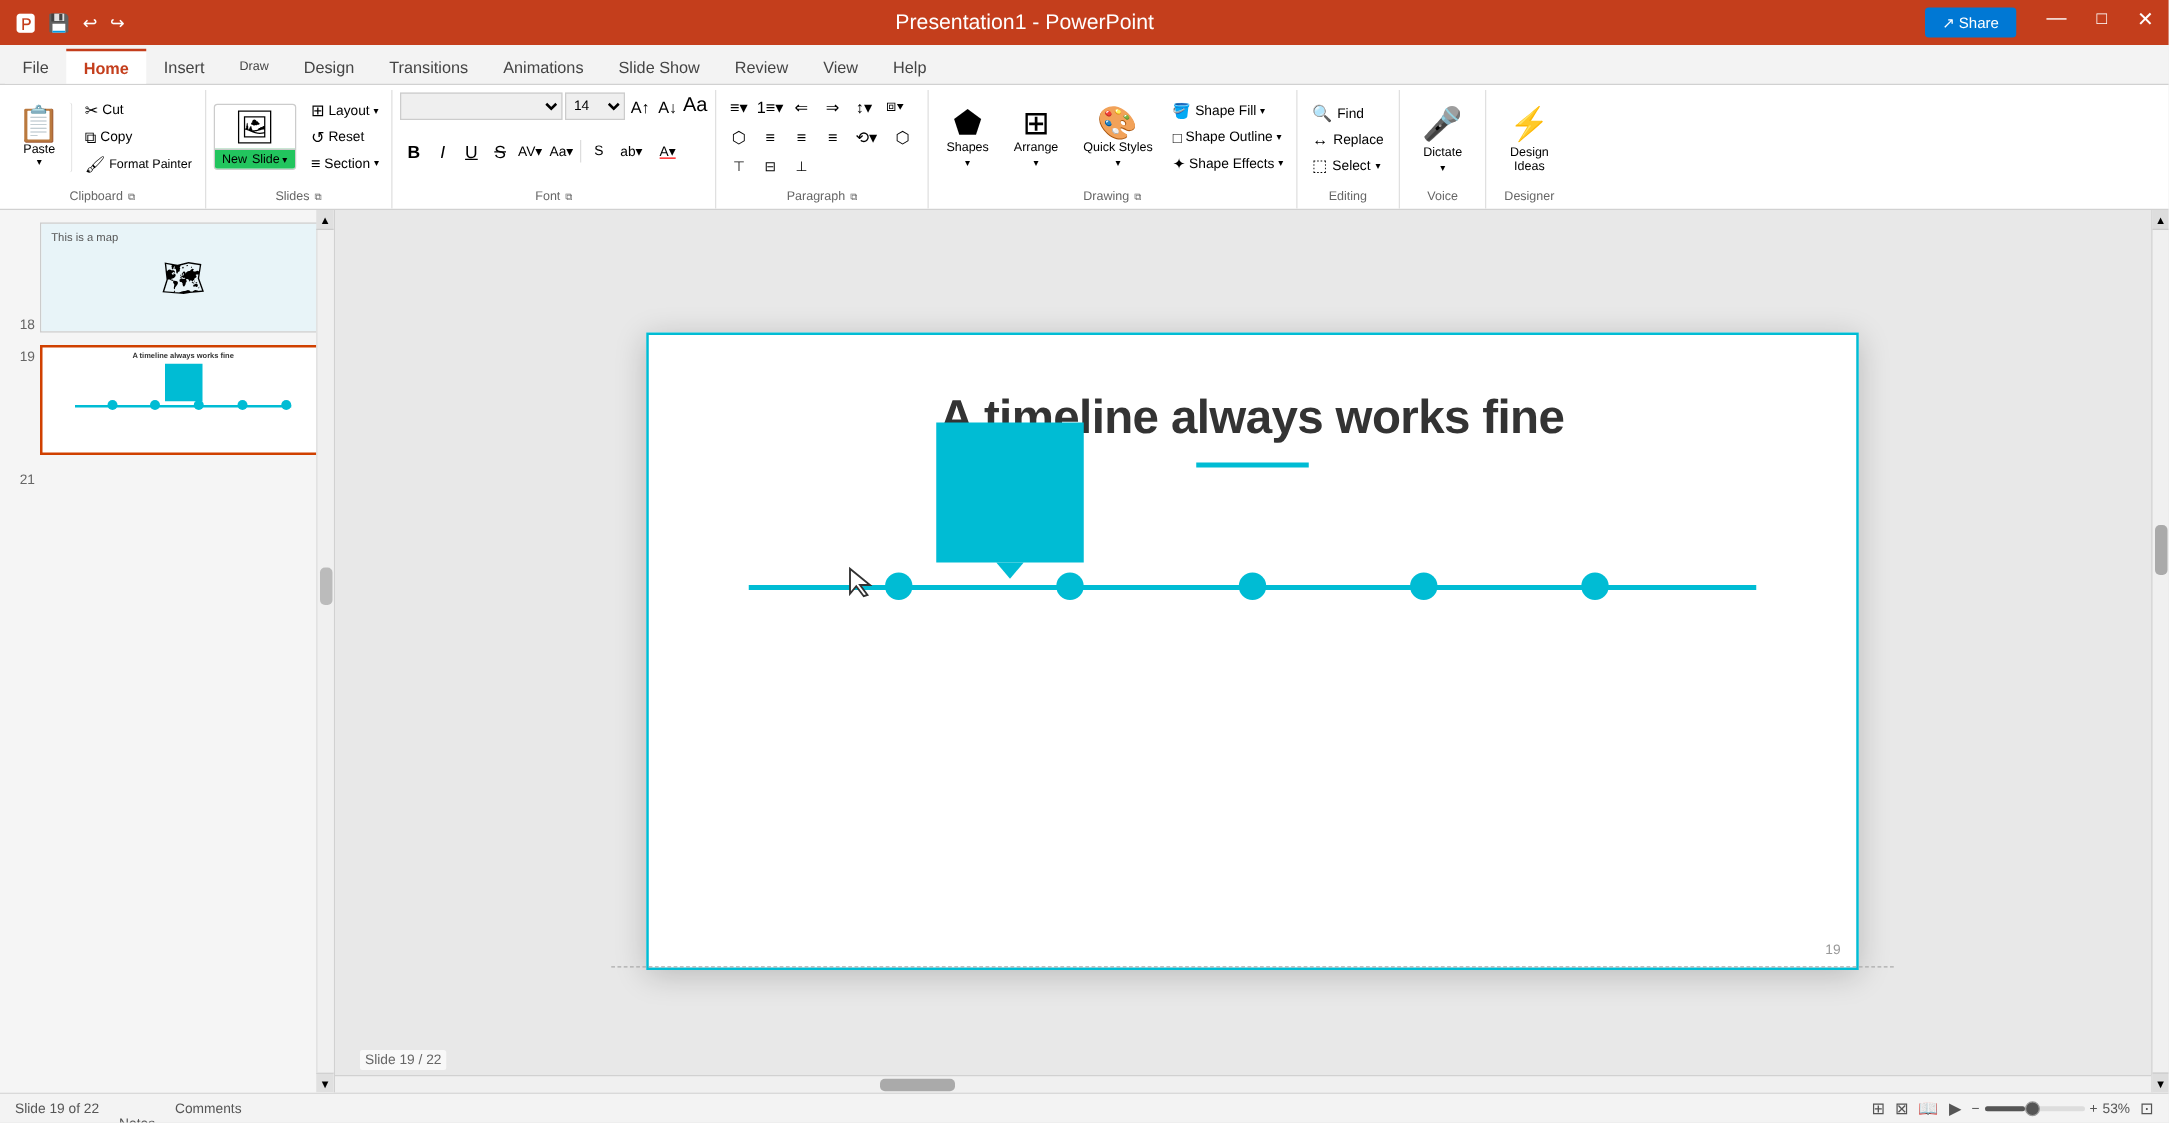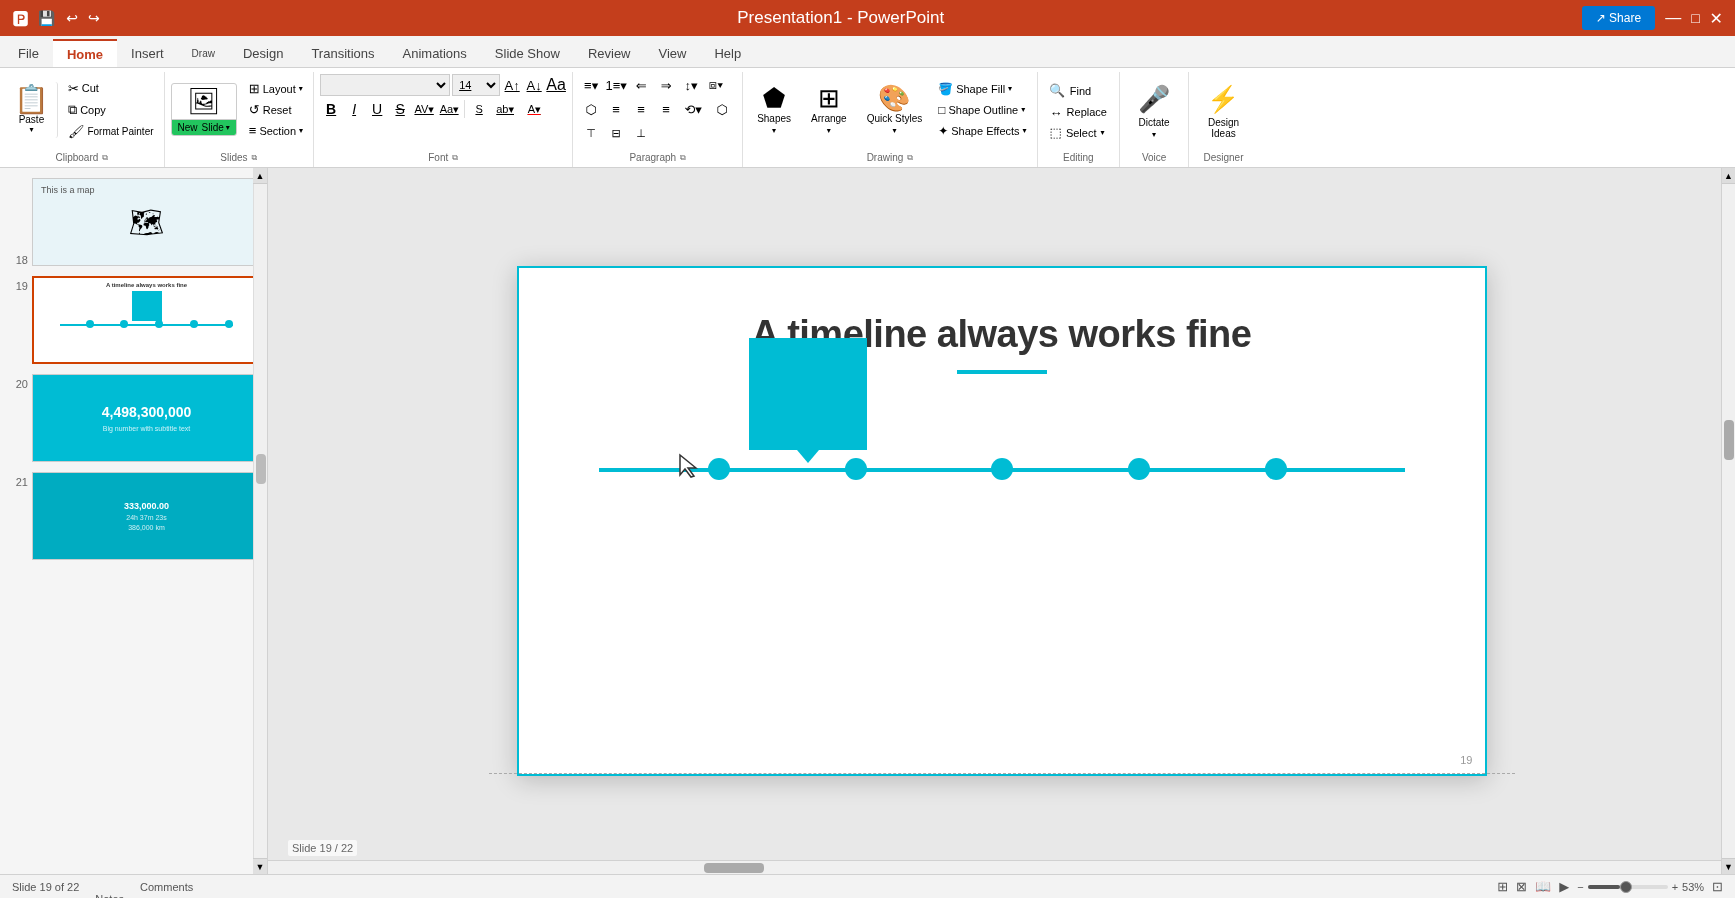--- a/index.html
+++ b/index.html
@@ -11,21 +11,21 @@
 <div style="background:#c43e1c; height:36px; display:flex; align-items:center; justify-content:space-between; padding:0 12px; color:white;">
   <div style="display:flex; align-items:center; gap:10px;">
     <span style="font-size:18px; color:white;">🅿</span>
     <span style="font-size:14px; cursor:pointer;">💾</span>
     <span style="font-size:14px; cursor:pointer;">↩</span>
     <span style="font-size:14px; cursor:pointer;">↪</span>
   </div>
   <div>
     <span style="font-size:17px;">Presentation1 - PowerPoint</span>
   </div>
-  <div style="display:flex; align-items:center; gap:10px;">
+  <div style="display:flex; align-items:flex-start; gap:24px;">
     <button style="background:#0078d4; color:white; border:none; padding:5px 14px; border-radius:3px; font-size:12px; cursor:pointer; display:flex; align-items:center; gap:4px;">↗ Share</button>
     <span style="font-size:16px; cursor:pointer;">—</span>
     <span style="font-size:14px; cursor:pointer;">□</span>
     <span style="font-size:16px; cursor:pointer;">✕</span>
   </div>
 </div>
 
 <div style="background:#f3f3f3; border-bottom:1px solid #d1d1d1; display:flex; height:32px; align-items:flex-end; padding-left:4px;">
   <div style="padding:5px 14px; font-size:13px; cursor:pointer; color:#444; height:28px; display:flex; align-items:center; background:#f3f3f3;">File</div>
   <div style="padding:5px 14px; font-size:13px; cursor:pointer; color:#c43e1c; height:28px; display:flex; align-items:center; background:#fff; border-top:2px solid #c43e1c; font-weight:600;">Home</div>
@@ -93,21 +93,21 @@
           <span>Section</span>
           <span style="font-size:8px;">▾</span>
       </div>
     </div>
     <div style="position:absolute; bottom:4px; left:0; right:0; text-align:center; font-size:10px; color:#666; display:flex; align-items:center; justify-content:center; gap:4px;">
       <span>Slides</span>
         <span style="font-size:8px; cursor:pointer;">⧉</span>
     </div>
   </div>
 
-  <div style="display:flex; flex-direction:column; padding:2px 6px; border-right:1px solid #e0e0e0; padding-bottom:20px; position:relative; gap:2px;text-decoration:underline;">
+  <div style="display:flex; flex-direction:column; padding:2px 6px; border-right:1px solid #e0e0e0; padding-bottom:20px; position:relative; gap:14px;">
     <div style="display:flex; align-items:center; gap:2px;">
       <select style="width:130px; height:22px; font-size:11px; border:1px solid #ccc; padding:0 4px;">
         <option></option>
       </select>
       <select style="width:48px; height:22px; font-size:11px; border:1px solid #ccc; padding:0 2px;">
         <option>14</option>
       </select>
       <div style="width:20px; height:20px; display:flex; align-items:center; justify-content:center; cursor:pointer; font-size:13px; border-radius:2px;">A↑</div>
       <div style="width:20px; height:20px; display:flex; align-items:center; justify-content:center; cursor:pointer; font-size:13px; border-radius:2px;">A↓</div>
       <div style="width:20px; height:20px; display:flex; align-items:center; justify-content:center; cursor:pointer; font-size:16px; border-radius:2px;">Aa</div>
@@ -258,35 +258,23 @@
         <div style="height:2px; background:#00bcd4; width:80%; margin:0 auto; position:relative;">
           <div style="position:absolute; top:-4px; left:15%; width:8px; height:8px; border-radius:50%; background:#00bcd4;"></div>
           <div style="position:absolute; top:-4px; left:35%; width:8px; height:8px; border-radius:50%; background:#00bcd4;"></div>
           <div style="position:absolute; top:-4px; left:55%; width:8px; height:8px; border-radius:50%; background:#00bcd4;"></div>
           <div style="position:absolute; top:-4px; left:75%; width:8px; height:8px; border-radius:50%; background:#00bcd4;"></div>
           <div style="position:absolute; top:-4px; left:95%; width:8px; height:8px; border-radius:50%; background:#00bcd4;"></div>
         </div>
       </div>
     </div>
 
-    <div style="display:flex; align-items:flex-start; gap:4px; cursor:pointer; padding:2px;">
-      <span style="font-size:11px; color:#666; width:22px; text-align:right; padding-top:4px; flex-shrink:0;">20</span>
-      <div style="border:1.5px solid #ccc; background:#00bcd4; flex:1; height:88px; overflow:hidden; position:relative; display:flex; flex-direction:column; align-items:center; justify-content:center;">
-        <div style="font-size:14px; font-weight:700; color:white; text-align:center; line-height:1.2;">4,498,300,000</div>
-        <div style="font-size:7px; color:rgba(255,255,255,0.8); text-align:center; margin-top:4px;">Big number with subtitle text</div>
-      </div>
-    </div>
 
     <div style="display:flex; align-items:flex-start; gap:4px; cursor:pointer; padding:2px;">
       <span style="font-size:11px; color:#666; width:22px; text-align:right; padding-top:4px; flex-shrink:0;">21</span>
-      <div style="border:1.5px solid #ccc; background:#00acc1; flex:1; height:88px; overflow:hidden; position:relative; display:flex; flex-direction:column; align-items:center; justify-content:center; padding:4px; gap:3px;">
-        <div style="font-size:9px; font-weight:700; color:white;">333,000.00</div>
-        <div style="font-size:7px; color:rgba(255,255,255,0.8);">24h 37m 23s</div>
-        <div style="font-size:7px; color:rgba(255,255,255,0.8);">386,000 km</div>
-      </div>
     </div>
 
 
     <div style="position:absolute; right:0; bottom:0; width:14px; height:16px; background:#e0e0e0; display:flex; align-items:center; justify-content:center; font-size:9px; cursor:pointer; border-top:1px solid #ccc;">▼</div>
 
     <div style="position:absolute; right:0; top:16px; bottom:16px; width:14px; background:#f0f0f0; border-left:1px solid #ddd;">
       <div style="position:absolute; top:40%; left:2px; width:10px; height:30px; background:#bbb; border-radius:4px;"></div>
     </div>
   </div>
 

